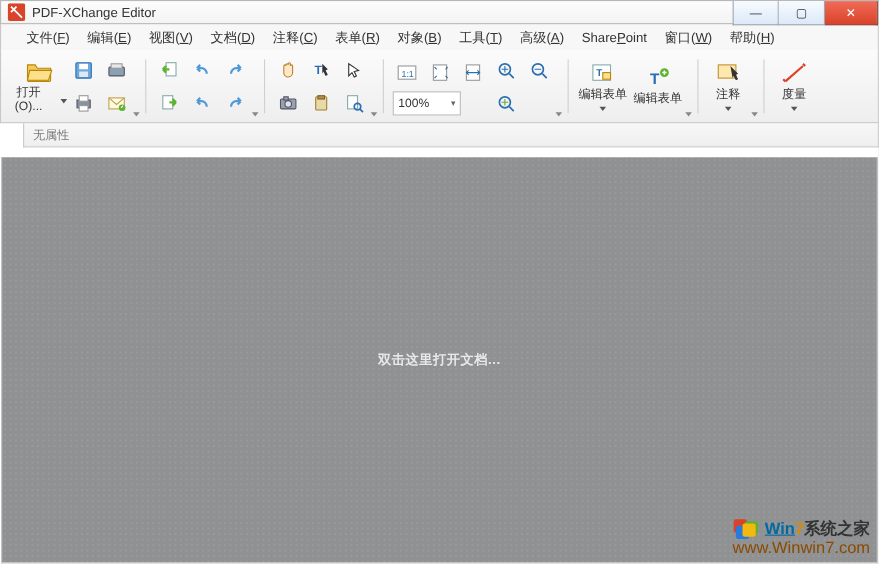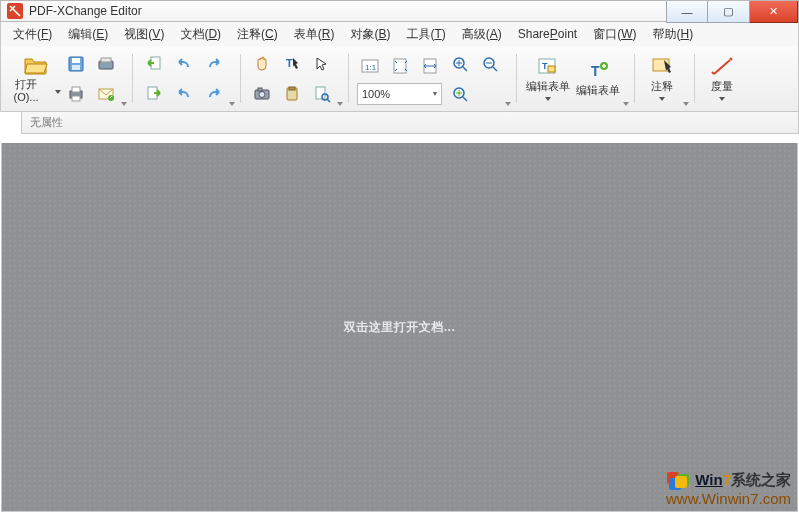--- a/index.html
+++ b/index.html
@@ -8,50 +8,50 @@
 
 .titlebar { height: 22px; background: linear-gradient(#fdfdfd,#f3f3f3); border: 1px solid #b8b8b8; display: flex; align-items: center; position: relative; }
 .titlebar .appicon { width: 16px; height: 16px; margin: 0 6px; }
 .titlebar .title { font-size: 12px; color: #333; }
 .winbtns { position: absolute; right: 0; top: 0; display: flex; }
 .winbtn { width: 42px; height: 22px; border: 1px solid #9aa7b3; border-top: none; background: linear-gradient(#f7fbff,#dbe9f7); display: flex; align-items: center; justify-content: center; font-size: 11px; color: #333; }
 .winbtn.close { background: linear-gradient(#f06b57,#d9432a); color: #fff; border-color: #8c2b1e; width: 48px; }
 .winbtn + .winbtn { border-left: none; }
 
 
-.menubar { height: 24px; background: #f7f7f7; border-left:1px solid #c8c8c8; border-right:1px solid #c8c8c8; display: flex; align-items: center; padding: 0 4px; font-size: 12px; color: #333; }
+.menubar { height: 24px; background: #f7f7f7; border-left:1px solid #c8c8c8; border-right:1px solid #c8c8c8; display: flex; align-items: center; padding: 0 15px; font-size: 12px; color: #333; }
 .menubar .mitem { padding: 3px 8px; cursor: default; }
 .menubar .mitem u { text-decoration: underline; }
 
 
 .toolbar { height: 66px; background: linear-gradient(#fbfbfb,#eeeeee); border:1px solid #c8c8c8; border-top:none; display: flex; align-items: stretch; padding: 2px 4px; gap: 0; position: relative; }
 .tgroup { display: flex; align-items: center; padding: 0 6px; position: relative; }
 .tgroup::after { content:""; position:absolute; right:0; top:6px; bottom:6px; width:1px; background:#d0d0d0; }
 .tgroup:last-child::after{display:none;}
 .bigbtn { display:flex; flex-direction:column; align-items:center; justify-content:center; width:50px; height:58px; border-radius:3px; font-size:11px; color:#333; gap:2px; position:relative; line-height:1.1; text-align:center;}
 .smbtn { width:26px; height:26px; display:flex; align-items:center; justify-content:center; border-radius:2px; }
 .stack { display:flex; flex-direction:column; gap:4px; margin:0 2px; }
 .row2 { display:flex; gap:4px; }
-.zoombox { width:85px; height:22px; border:1px solid #bcbcbc; background:#fff; display:flex; align-items:center; font-size:11px; padding:0 4px; color:#333; justify-content:space-between;}
+.zoombox { width:62px; height:22px; border:1px solid #bcbcbc; background:#fff; display:flex; align-items:center; font-size:11px; padding:0 4px; color:#333; justify-content:space-between;}
 .zoombox .dd{font-size:8px;color:#666;}
 .dropcaret{ width:0;height:0;border-left:3px solid transparent;border-right:3px solid transparent;border-top:4px solid #555; margin-top:2px;}
 .grabber{width:6px; align-self:stretch; display:flex; align-items:flex-end; justify-content:center; padding-bottom:3px;}
 .grabber span{width:0;height:0;border-left:3px solid transparent;border-right:3px solid transparent;border-top:4px solid #888;}
 
 
 .propbar { height:22px; background:linear-gradient(#f7f7f7,#efefef); border-left:1px solid #c8c8c8;border-right:1px solid #c8c8c8;border-bottom:1px solid #c8c8c8; display:flex; align-items:center; padding:0 8px; font-size:11px; color:#7a7a7a;margin-left:21px;}
 
 
 .canvas { position:absolute; left:1px; right:1px; top:143px; bottom:1px; background:#8f9193; background-image: radial-gradient(rgba(255,255,255,0.08) 1px, transparent 1px); background-size:5px 5px; display:flex; align-items:center; justify-content:center; border:1px solid #c8c8c8; border-top:none;}
 .canvas .hint{ color:#e9e9e9; font-size:12px; letter-spacing:0.5px;font-weight:bold;}
 
 
 .wm { position:absolute; right:8px; bottom:6px; text-align:right; pointer-events:none;}
 .wm .l1{ font-size:15px; font-weight:bold; }
-.wm .l1 .c1{color:#0f172a;text-decoration:underline;} .wm .l1 .c2{color:#d98c00;} .wm .l1 .c3{color:#333;}
+.wm .l1 .c1{color:#0369a1;text-decoration:underline;} .wm .l1 .c2{color:#d98c00;} .wm .l1 .c3{color:#333;}
 .wm .l2{ font-size:15px; color:#8a4a00; }
 .wm .flag{display:inline-block;width:22px;height:18px;vertical-align:middle;margin-right:2px;position:relative;}
 .wm .flag span{position:absolute;border-radius:2px;}
 .wm .flag .a{width:12px;height:12px;background:#d9432a;left:0;top:0;}
 .wm .flag .b{width:12px;height:12px;background:#5bb32e;right:0;top:2px;}
 .wm .flag .c{width:12px;height:12px;background:#2a7bd9;left:2px;bottom:0;}
 .wm .flag .d{width:12px;height:12px;background:#f2b90f;right:2px;bottom:2px;}
 
 svg{display:block;}
 </style>

